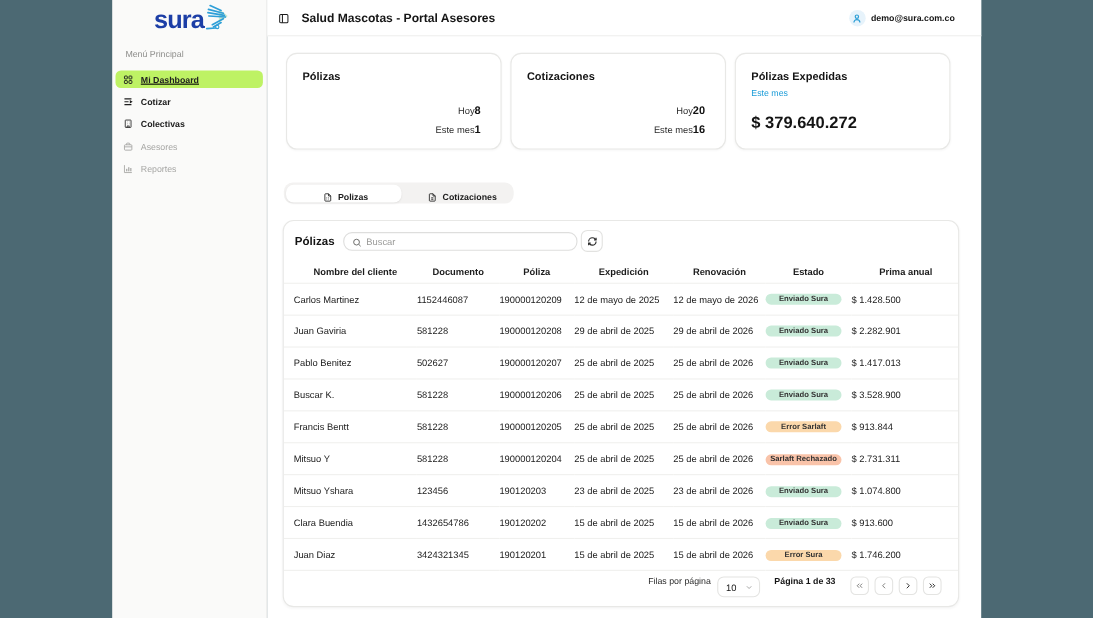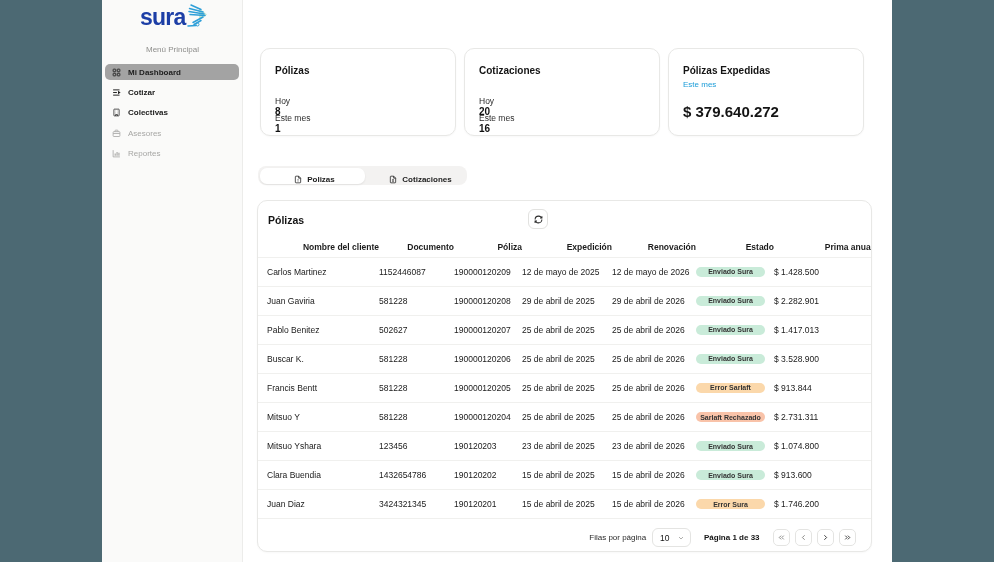--- a/index.html
+++ b/index.html
@@ -2,72 +2,72 @@
 <html><head>
 <meta charset="utf-8">
 <style>
 * { margin:0; padding:0; box-sizing:border-box; }
 html,body { width:994px; height:562px; overflow:hidden; }
 body { background:#4c6973; font-family:"Liberation Sans", sans-serif; -webkit-font-smoothing:antialiased; }
 .app { position:absolute; left:102px; top:0; width:790px; height:562px; }
 
 .sidebar { position:absolute; left:0; top:0; width:141px; height:562px; background:#fafaf9; border-right:1px solid #ececea; }
 .logo { position:absolute; left:37px; top:1px; width:72px; height:30px; }
-.menu-label { position:absolute; left:12px; top:45px; font-size:8px; color:#8e8e8c;margin-left:32px; }
+.menu-label { position:absolute; left:12px; top:45px; font-size:8px; color:#8e8e8c; }
 .nav { position:absolute; left:3px; top:64px; width:134px; }
 .nav-item { height:16px; margin-bottom:4.4px; border-radius:5px; display:flex; align-items:center; padding-left:7px; }
-.nav-item.active { background:#a3a3a3; }
+.nav-item.active { background:#bef264;text-decoration:underline; }
 .nav-item svg { width:9px; height:9px; flex:0 0 9px; }
 .nav-item span { margin-left:7px; font-size:8px; font-weight:700; color:#202020; letter-spacing:0; }
 .nav-item.dis span { color:#a6a6a4; font-weight:400; }
 .side-foot { position:absolute; left:12px; top:481px; width:130px; }
 .rec-title { font-size:8px; font-weight:700; color:#1c1c1c; letter-spacing:.4px; display:flex; align-items:center; gap:4px; }
 .rec-link { font-size:8px; color:#5c5c5a; margin-top:8.5px; line-height:1.15; white-space:nowrap; }
 
 .main { position:absolute; left:141px; top:0; width:649px; height:562px; background:#ffffff; }
 .topbar { position:absolute; left:0; top:0; width:649px; height:33px; background:#fff; border-bottom:1px solid #efefee; }
 .topbar .panel-ic { position:absolute; left:10px; top:12px; }
 .topbar h1 { position:absolute; left:31px; top:11px; font-size:11px; font-weight:700; color:#161616; }
 .userchip { position:absolute; right:24px; top:9px; display:flex; align-items:center; gap:5px; }
 .avatar { width:15px; height:15px; border-radius:50%; background:#e7f3fb; display:flex; align-items:center; justify-content:center; }
 .userchip b { font-size:8px; color:#161616; font-weight:700; }
 
 .card { position:absolute; background:#fff; border:1px solid #e8e8e6; border-radius:10px; box-shadow:0 1px 2px rgba(0,0,0,.03); }
 .c1 { left:17px; top:48px; width:196px; height:88px; }
 .c2 { left:221px; top:48px; width:196px; height:88px; }
 .c3 { left:425px; top:48px; width:196px; height:88px; }
 .card h3 { position:absolute; left:14px; top:16px; font-size:10px; font-weight:700; color:#141414; }
-.stat-row { position:absolute; left:14px; right:18px; display:flex; justify-content:flex-end; font-size:8.5px; color:#2c2c2c;flex-direction:column; }
+.stat-row { position:absolute; left:14px; right:18px; display:flex; justify-content:flex-end; font-size:8.5px; color:#2c2c2c; }
 .stat-row b { font-weight:700; color:#111; font-size:10px; }
 .r1 { top:47px; } .r2 { top:64px; }
 .c3 .link { position:absolute; left:14px; top:31px; font-size:8px; color:#1b9cd8; }
 .c3 .amount { position:absolute; left:14px; top:54px; font-size:15px; font-weight:700; color:#141414; }
 
 .tabs { position:absolute; left:15px; top:166px; width:209px; height:19px; background:#f3f2f1; border-radius:8px; display:flex; padding:1.5px; }
 .tab { flex:1; display:flex; align-items:flex-end; justify-content:center; gap:5px; font-size:8px; font-weight:700; color:#1b1b1b; border-radius:7px; }
 .tab.on { background:#fff; box-shadow:0 1px 2px rgba(0,0,0,.08); flex:0 0 105px; padding-left:5px; }
 .tab:not(.on) { padding-left:11px; }
 
 .tcard { position:absolute; left:14px; top:200px; width:615px; height:352px; background:#fff; border:1px solid #e8e8e6; border-radius:10px; box-shadow:0 1px 2px rgba(0,0,0,.03); overflow:hidden; }
 .toolbar { position:absolute; left:0; top:9px; width:100%; height:20px; }
 .toolbar h2 { position:absolute; left:10px; top:4px; font-size:10.5px; font-weight:700; color:#141414; }
 .search { position:absolute; left:54px; top:0.5px; width:213px; height:17px; border:1px solid #dededd; border-radius:8px; }
 .search svg { position:absolute; left:7px; top:4px; }
 .search span { position:absolute; left:20px; top:3.5px; font-size:8.5px; color:#9a9a98; }
 .refresh { position:absolute; left:270px; top:-1px; width:20px; height:20px; border:1px solid #e2e2e0; border-radius:6px; display:flex; align-items:center; justify-content:center; }
 table { position:absolute; left:0; top:36px; width:615px; border-collapse:separate; border-spacing:0; table-layout:fixed; }
-th { font-size:8.5px; font-weight:700; color:#1c1c1c; text-align:right; height:20.5px; vertical-align:middle; white-space:nowrap; border-bottom:1px solid #f0f0ee; }
+th { font-size:8.5px; font-weight:700; color:#1c1c1c; text-align:center; height:20.5px; vertical-align:middle; white-space:nowrap; border-bottom:1px solid #f0f0ee; }
 td { font-size:8.5px; color:#202020; height:29.05px; vertical-align:middle; border-bottom:1px solid #f0f0ee; white-space:nowrap; }
 tr > *:first-child { padding-left:9px; }
 
 .badge { display:inline-block; width:69px; text-align:center; font-size:7px; font-weight:700; color:#333; border-radius:6px; padding:1.5px 0; white-space:nowrap; }
 .bg-g { background:#c9ebd9; }
 .bg-o { background:#fbd8ab; }
 .bg-s { background:#f9c3a9; }
-.pager { position:absolute; left:0; bottom:0; width:100%; height:27px; display:flex; align-items:center; justify-content:flex-end; padding-right:15.5px; gap:5.4px; }
+.pager { position:absolute; left:0; bottom:0; width:100%; height:27px; display:flex; align-items:flex-start; justify-content:flex-end; padding-right:15.5px; gap:5.4px; }
 .pager .lbl { font-size:8px; color:#2a2a2a; margin-right:0.5px; }
 .rows-sel { width:38.5px; height:19px; border:1px solid #e4e4e2; border-radius:6px; display:flex; align-items:center; padding-left:7px; gap:7px; font-size:8.5px; color:#141414; margin-right:8px; }
 .pgtext { font-size:8px; font-weight:700; color:#141414; margin-right:8px; }
 .pbtn { width:16.6px; height:17px; border:1px solid #e4e4e2; border-radius:5px; display:flex; align-items:center; justify-content:center; flex:0 0 auto; }
 </style>
 </head>
 <body>
 <div class="app">
   <div class="sidebar">
     <div class="logo">
@@ -127,20 +127,36 @@
             <path d="M3 3v18h18"></path>
             <rect x="7" y="12" width="3" height="6" fill="#a8a8a6" stroke="none"></rect>
             <rect x="12" y="8" width="3" height="10" fill="#a8a8a6" stroke="none"></rect>
             <rect x="17" y="10" width="3" height="8" fill="#a8a8a6" stroke="none"></rect>
           </svg>
         <span>Reportes</span>
       </div>
     </div>
   </div>
   <div class="main">
+    <div class="topbar">
+      <svg class="panel-ic" width="10" height="10" viewBox="0 0 24 24" fill="none" stroke="#1a1a1a" stroke-width="2.2">
+          <rect x="3" y="3" width="18" height="18" rx="2.5"></rect>
+          <path d="M9 3v18"></path>
+        </svg>
+      <h1>Salud Mascotas - Portal Asesores</h1>
+      <div class="userchip">
+        <div class="avatar">
+          <svg width="10" height="10" viewBox="0 0 24 24" fill="none" stroke="#2e9fd6" stroke-width="2.6">
+              <circle cx="12" cy="7.5" r="3.6"></circle>
+              <path d="M5.5 20.5c0-4 2.8-6.5 6.5-6.5s6.5 2.5 6.5 6.5"></path>
+            </svg>
+        </div>
+        <b>demo@sura.com.co</b>
+      </div>
+    </div>
 
     <div class="card c1">
       <h3>Pólizas</h3>
       <div class="stat-row r1">
           <span>Hoy</span>
           <b>8</b>
         </div>
       <div class="stat-row r2">
           <span>Este mes</span>
           <b>1</b>
@@ -178,20 +194,27 @@
             <path d="M14 2v6h6"></path>
             <path d="M9 13h6M9 17h6"></path>
           </svg>
         Cotizaciones
       </div>
     </div>
 
     <div class="tcard">
       <div class="toolbar">
         <h2>Pólizas</h2>
+        <div class="search">
+          <svg width="9" height="9" viewBox="0 0 24 24" fill="none" stroke="#6b6b69" stroke-width="2.4">
+              <circle cx="11" cy="11" r="7"></circle>
+              <path d="M21 21l-4.3-4.3"></path>
+            </svg>
+          <span>Buscar</span>
+        </div>
         <div class="refresh">
           <svg width="9" height="9" viewBox="0 0 24 24" fill="none" stroke="#2a2a2a" stroke-width="2.8">
               <path d="M3 12a9 9 0 0 1 9-9 9.75 9.75 0 0 1 6.74 2.74L21 8"></path>
               <path d="M21 3v5h-5"></path>
               <path d="M21 12a9 9 0 0 1-9 9 9.75 9.75 0 0 1-6.74-2.74L3 16"></path>
               <path d="M8 16H3v5"></path>
             </svg>
         </div>
       </div>
       <table>

